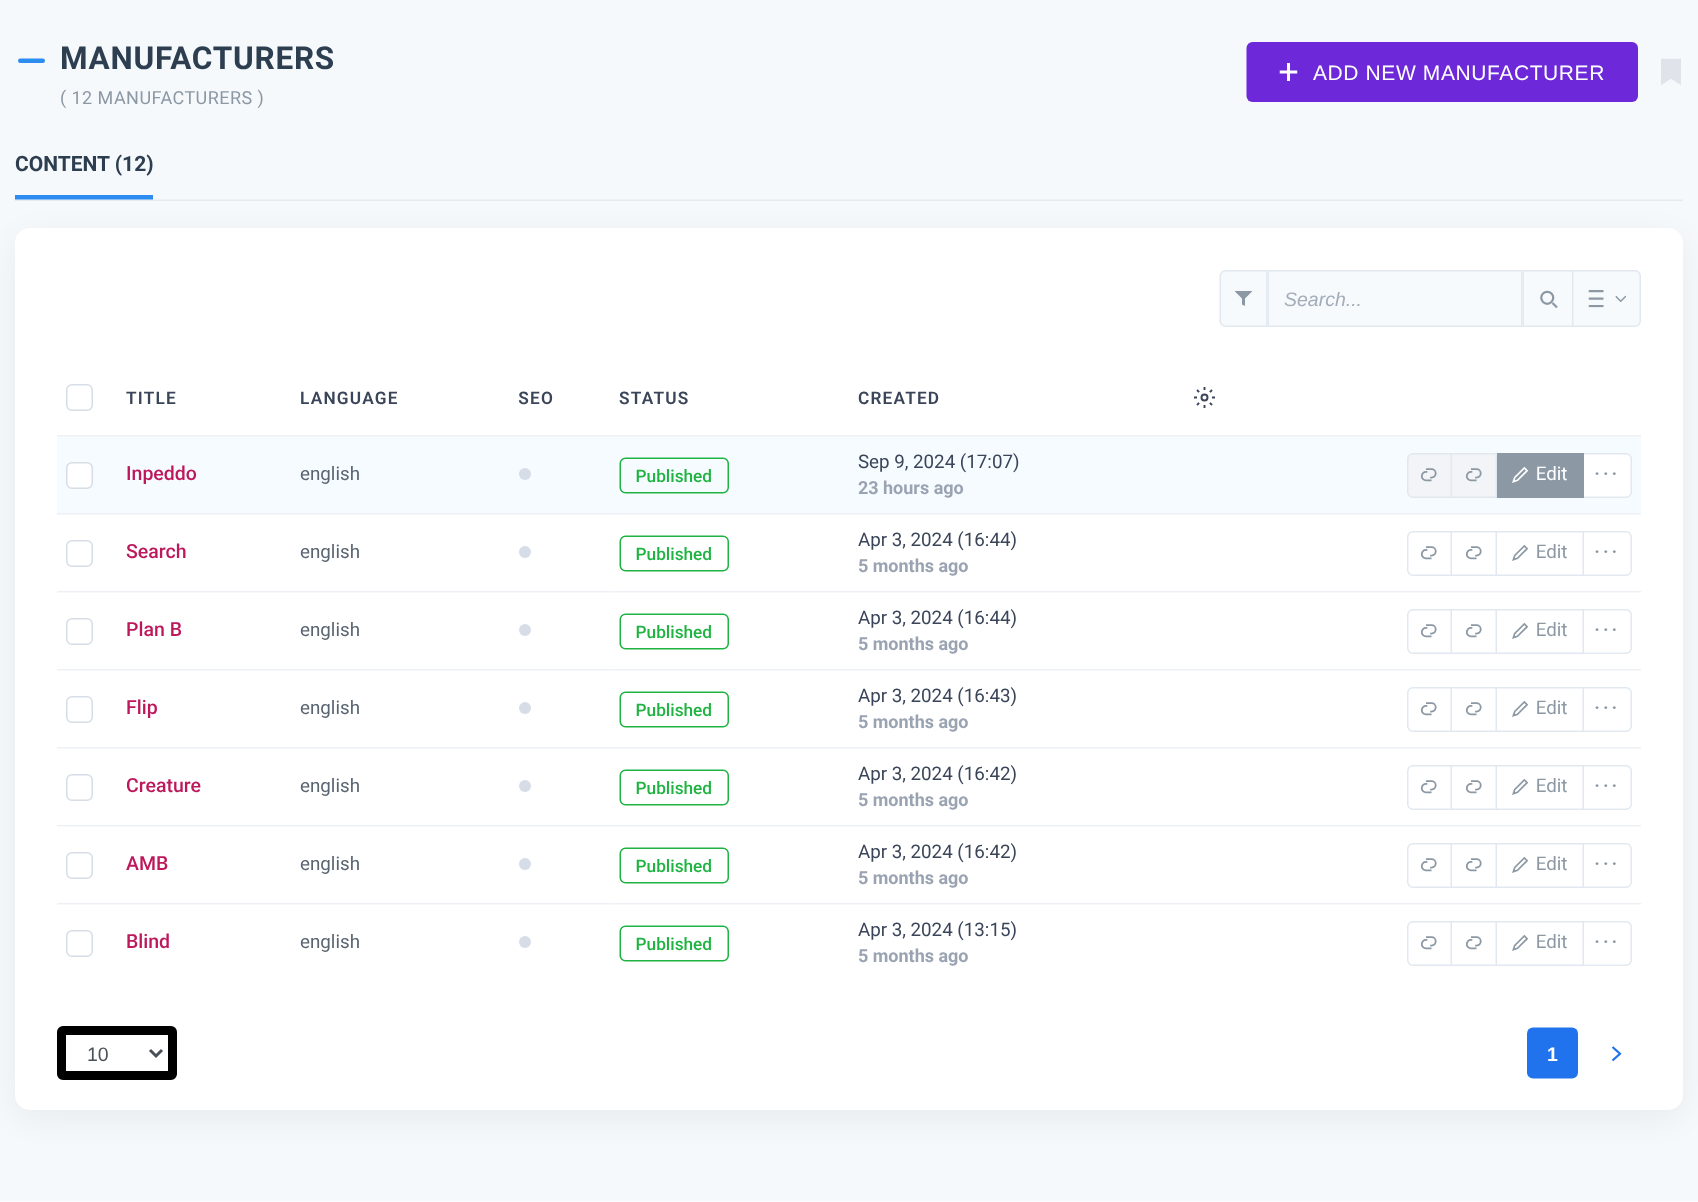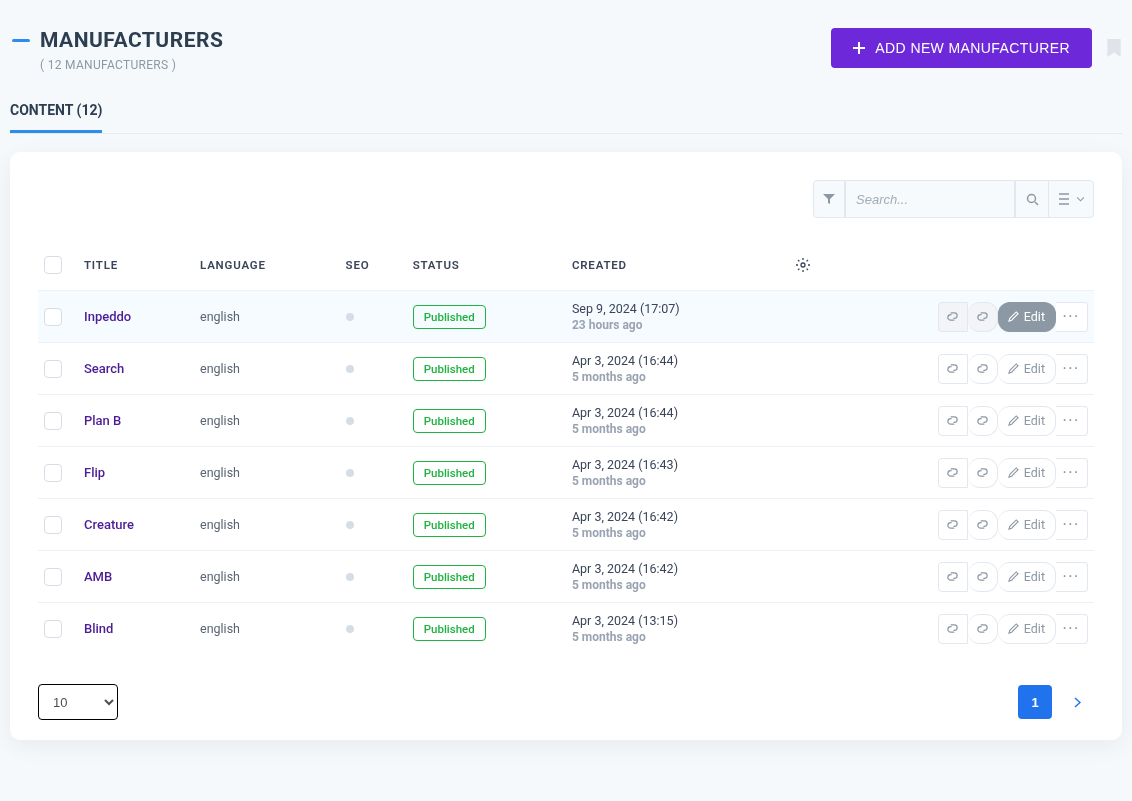--- a/index.html
+++ b/index.html
@@ -167,21 +167,21 @@
   }
   .checkbox {
     width: 18px;
     height: 18px;
     border: 1.5px solid #d6dde6;
     border-radius: 4px;
     cursor: pointer;
     background: #fff;
   }
   .row-title {
-    color: #4c1d95;
+    color: #be185d;
     font-weight: 500;
     cursor: pointer;
   }
   .lang { color: #5a6572; font-size: 12.5px; }
   .seo-dot {
     width: 8px; height: 8px; border-radius: 50%;
     background: #d6dde6;
     display: inline-block;
   }
   .badge-published {
@@ -204,42 +204,42 @@
     border: 1px solid #e2e8f0;
     background: #fff;
     height: 30px;
     display: flex;
     align-items: center;
     justify-content: center;
     cursor: pointer;
     color: #8c98a4;
     font-size: 12.5px;
   }
-  .row-actions .act + .act { border-left: none; border-radius: 12px; }
+  .row-actions .act + .act { border-left: none; }
   .row-actions .act.icon { width: 30px; }
   .row-actions .act.edit { padding: 0 10px; gap: 5px; }
   .row-actions .act.more { width: 32px; border-radius: 0 4px 4px 0; font-weight: bold; letter-spacing: 2px; }
   .row-actions .act:first-child { border-radius: 4px 0 0 4px; }
   tr.hovered .row-actions .act.edit {
     background: #8c98a4;
     color: #fff;
     border-color: #8c98a4;
   }
   tr.hovered .row-actions .act.icon {
     background: #f2f4f7;
   }
 
   .footer {
     display: flex;
     justify-content: space-between;
     align-items: center;
     margin-top: 30px;
   }
   .page-size {
-    border: 1px solid #000000;
+    border: 6px solid #000000;
     border-radius: 4px;
     height: 36px;
     font-size: 13px;
     padding: 0 10px;
     background: #fff;
     color: #495057;
     cursor: pointer;
     width: 80px;
   }
   .pager {

